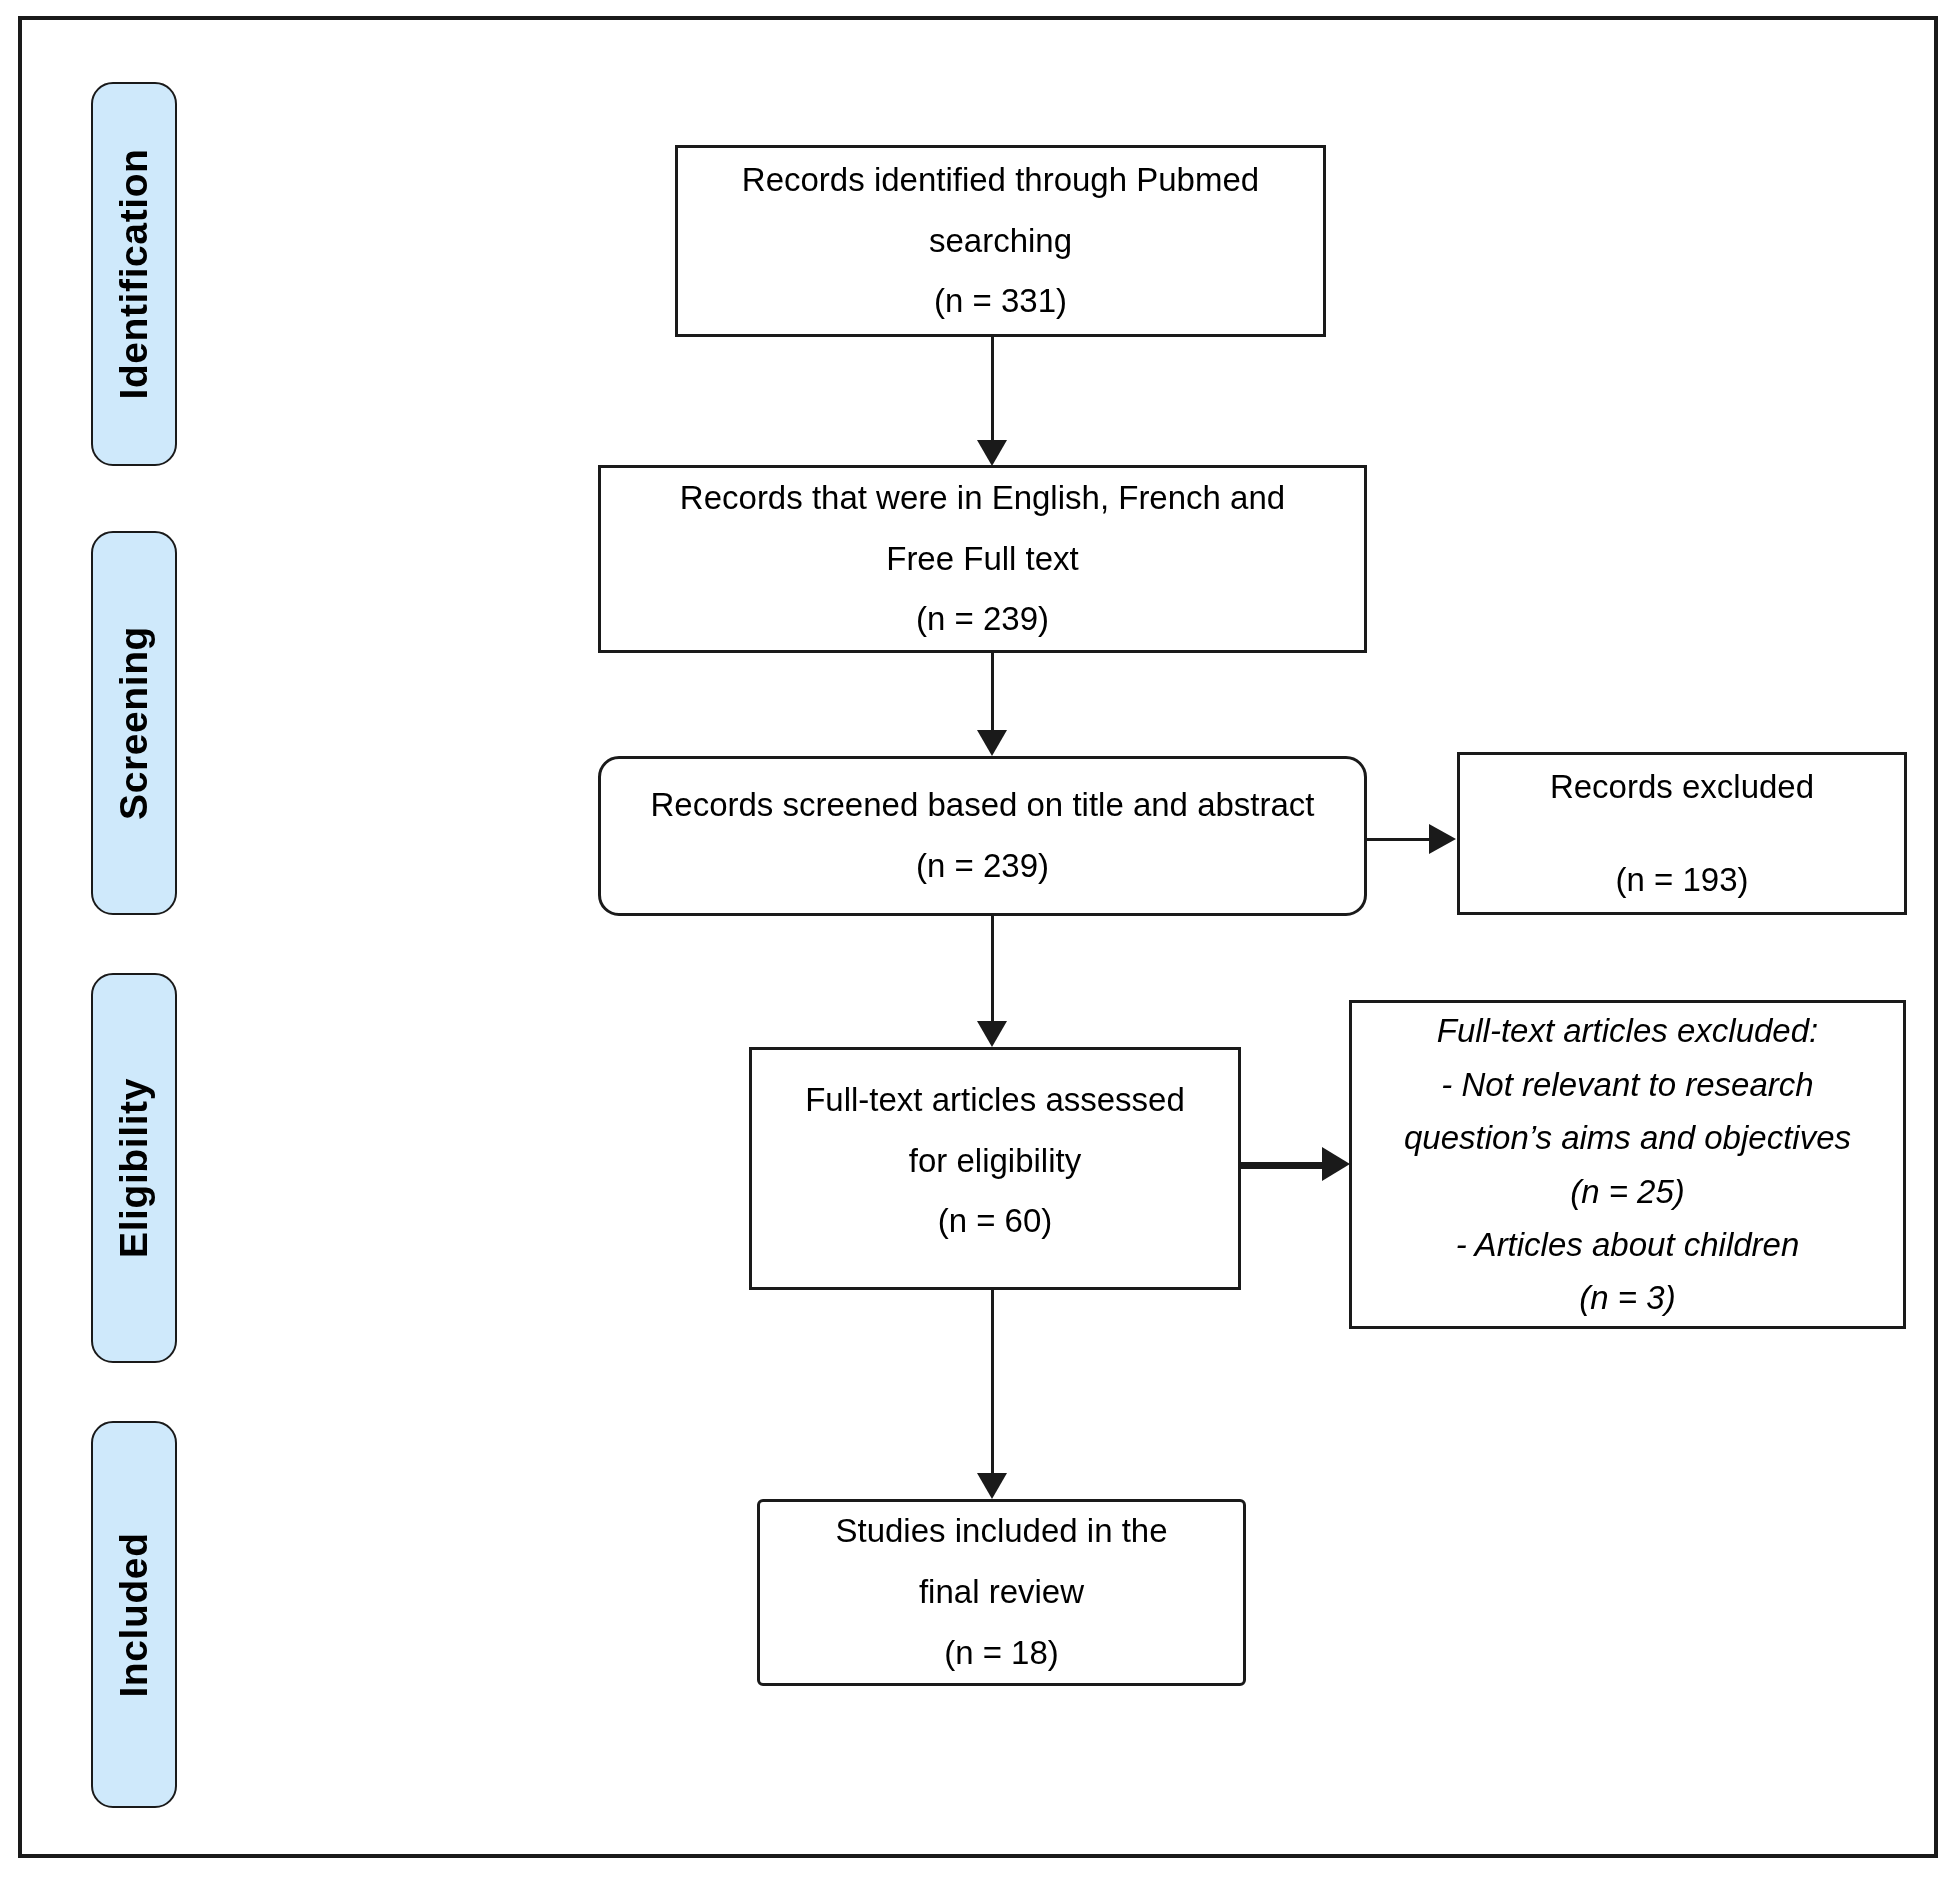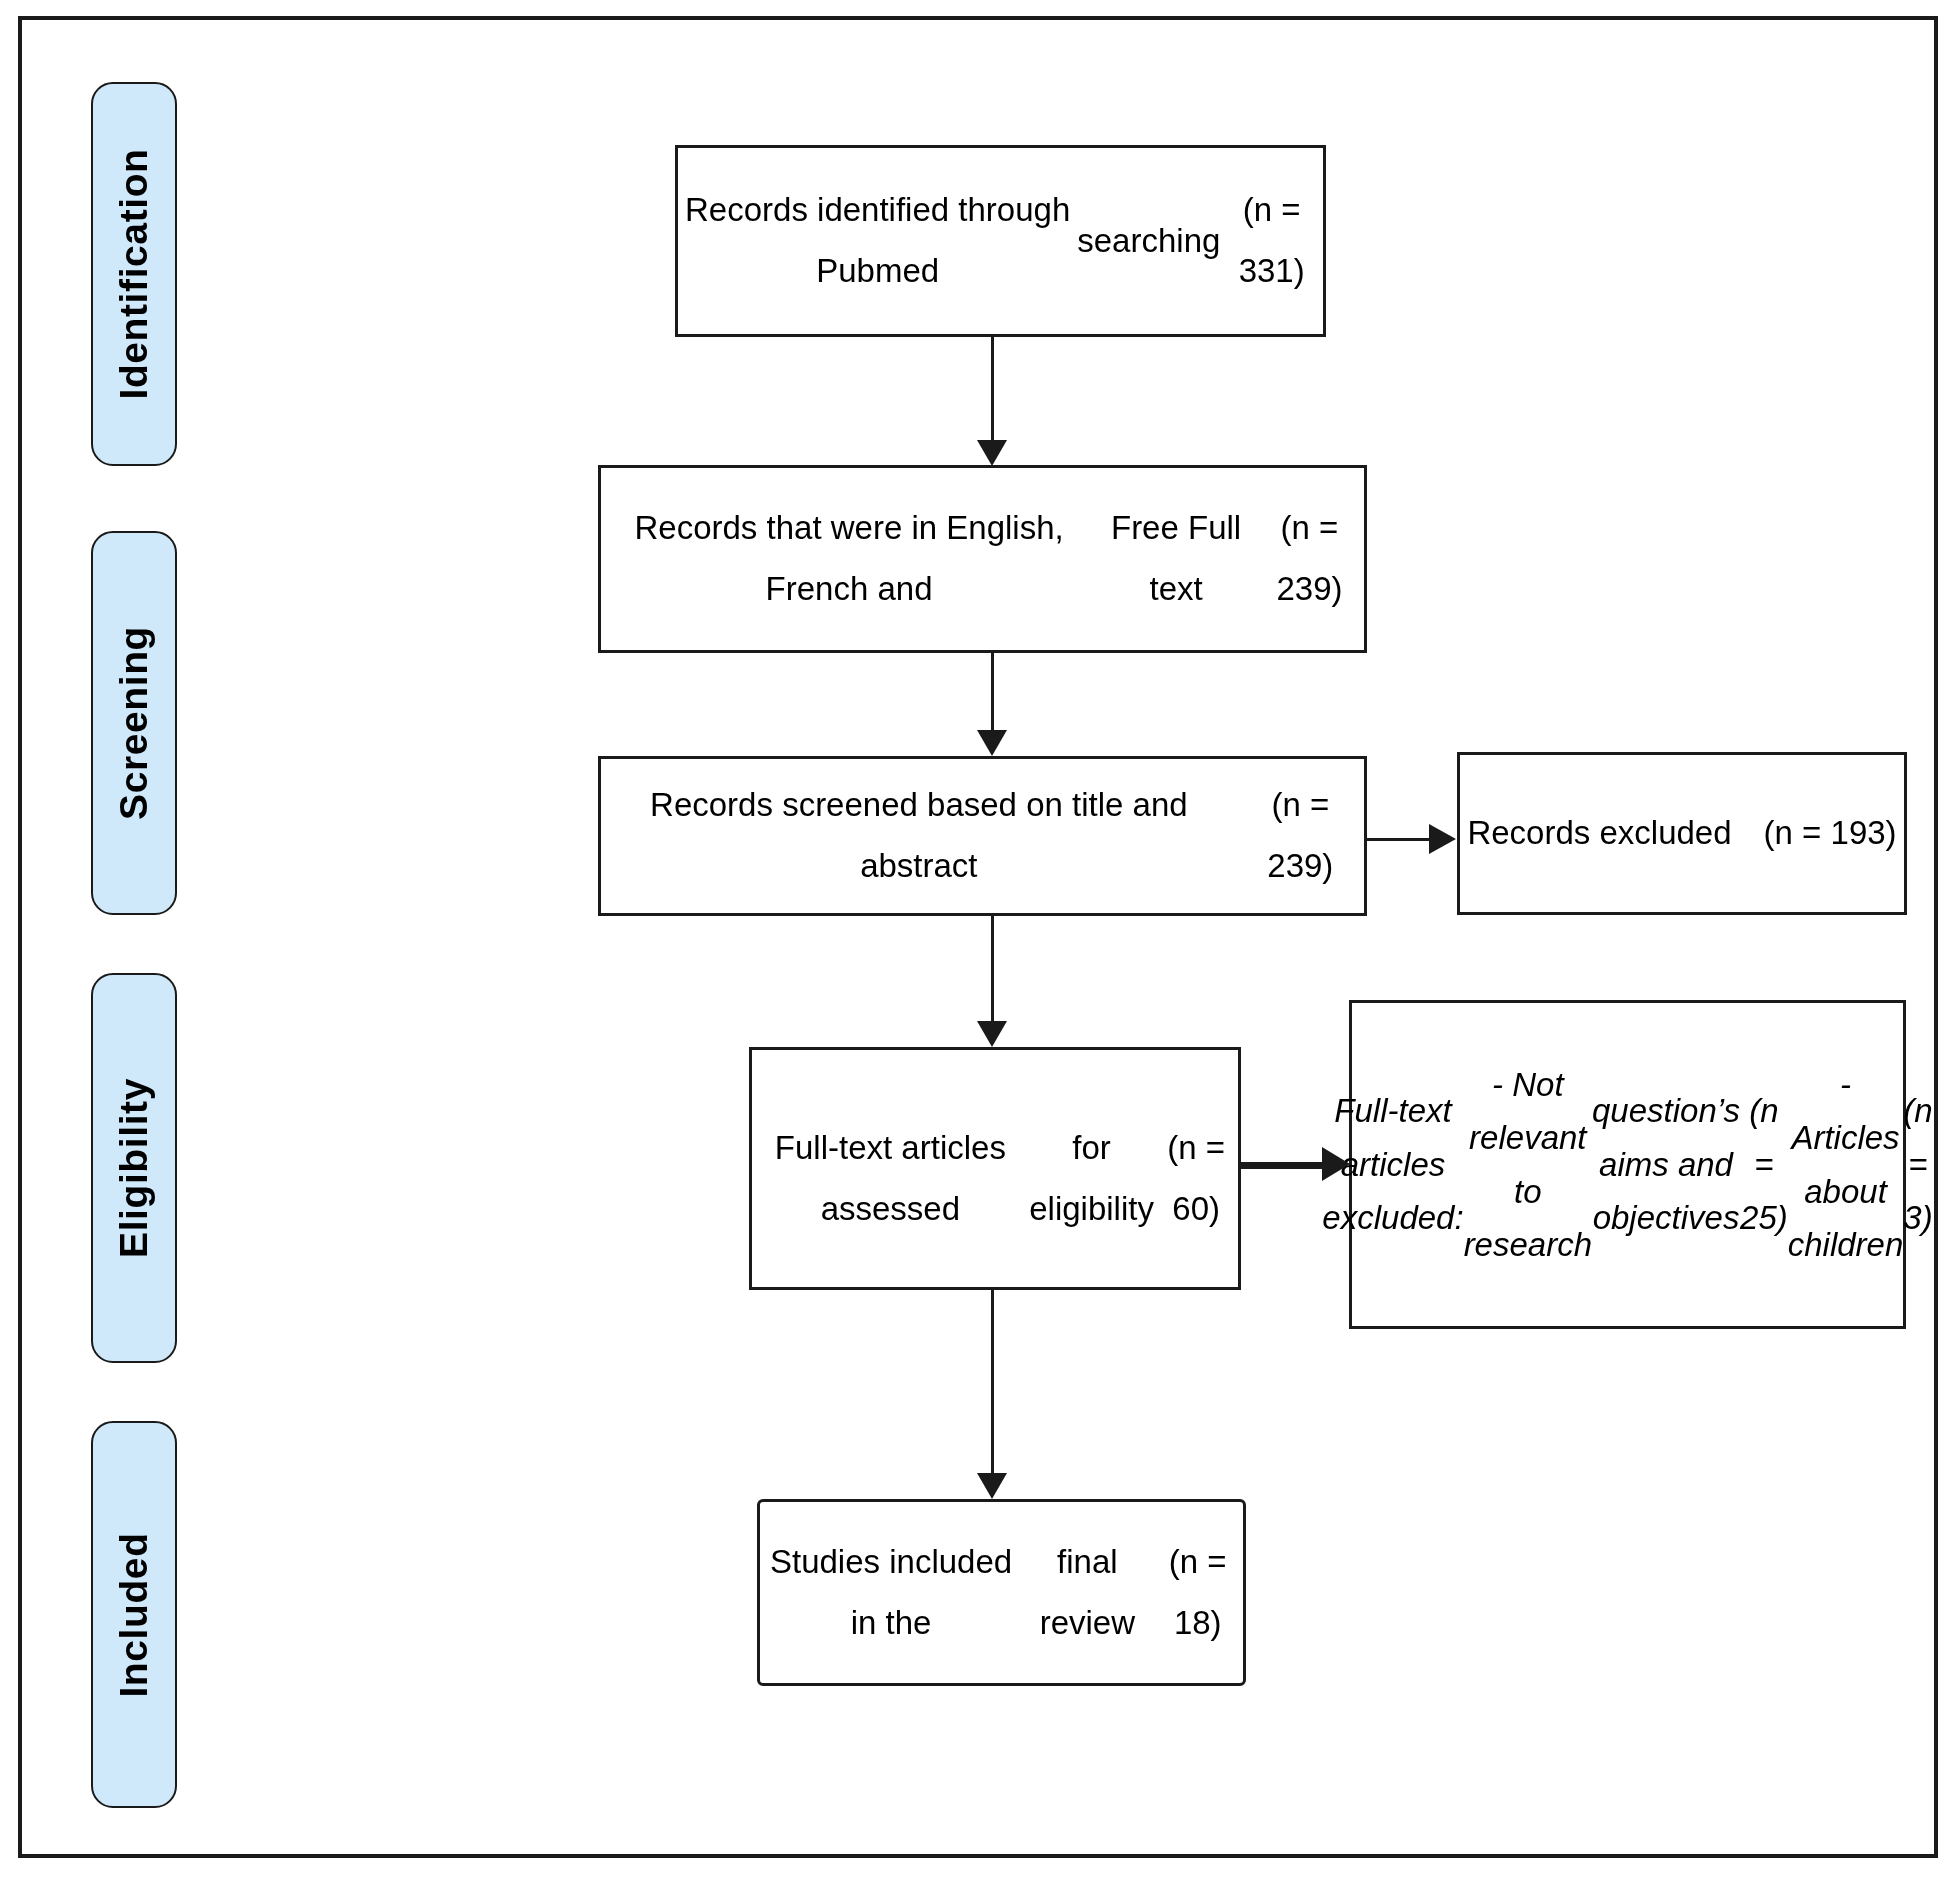--- a/index.html
+++ b/index.html
@@ -43,21 +43,21 @@
     font-size: 39px;
     letter-spacing: 0.6px;
     color: #000;
   }
 
   .box {
     position: absolute;
     background: var(--box-fill, #ffffff);
     border: 3.5px solid var(--ink, #1a1a1a);
     display: flex;
-    flex-direction: row;
+    flex-direction: column;
     justify-content: center;
     align-items: center;
     text-align: center;
     font-size: 33px;
     line-height: 1.84;
     color: #000;
   }
   .box.top-pad {
     justify-content: flex-start;
     padding-top: 20px;
@@ -123,21 +123,21 @@
     <div>searching</div>
     <div>(n = 331)</div>
   </div>
 
   <div class="box" style="left:598px;top:465px;width:769px;height:188px;">
     <div>Records that were in English, French and</div>
     <div>Free Full text</div>
     <div>(n = 239)</div>
   </div>
 
-  <div class="box" style="left:598px;top:756px;width:769px;height:160px;">
+  <div class="box" style="left:598px;top:756px;width:769px;height:160px;border-radius:21px;">
     <div>Records screened based on title and abstract</div>
     <div>(n = 239)</div>
   </div>
 
   <div class="box" style="left:1457px;top:752px;width:450px;height:163px;gap:32px;">
     <div>Records excluded</div>
     <div>(n = 193)</div>
   </div>
 
   <div class="box top-pad" style="left:749px;top:1047px;width:492px;height:243px;">

